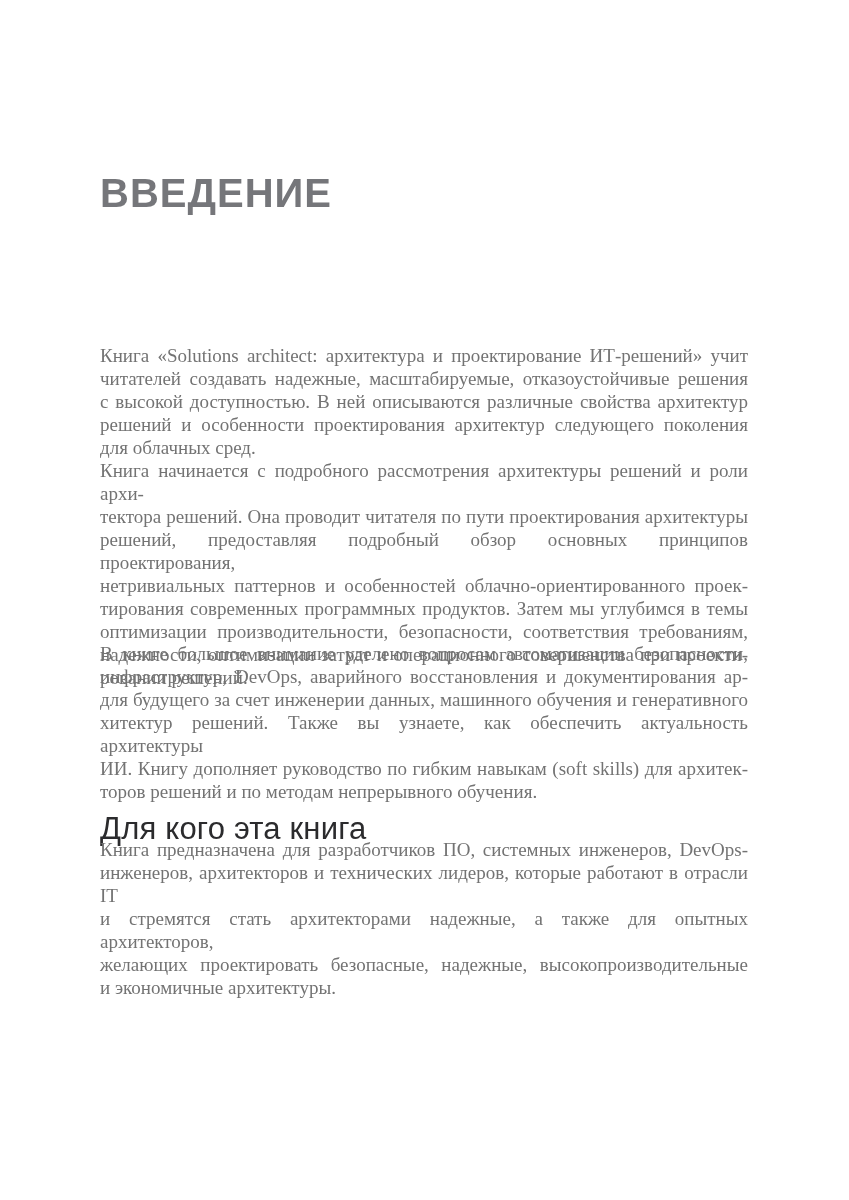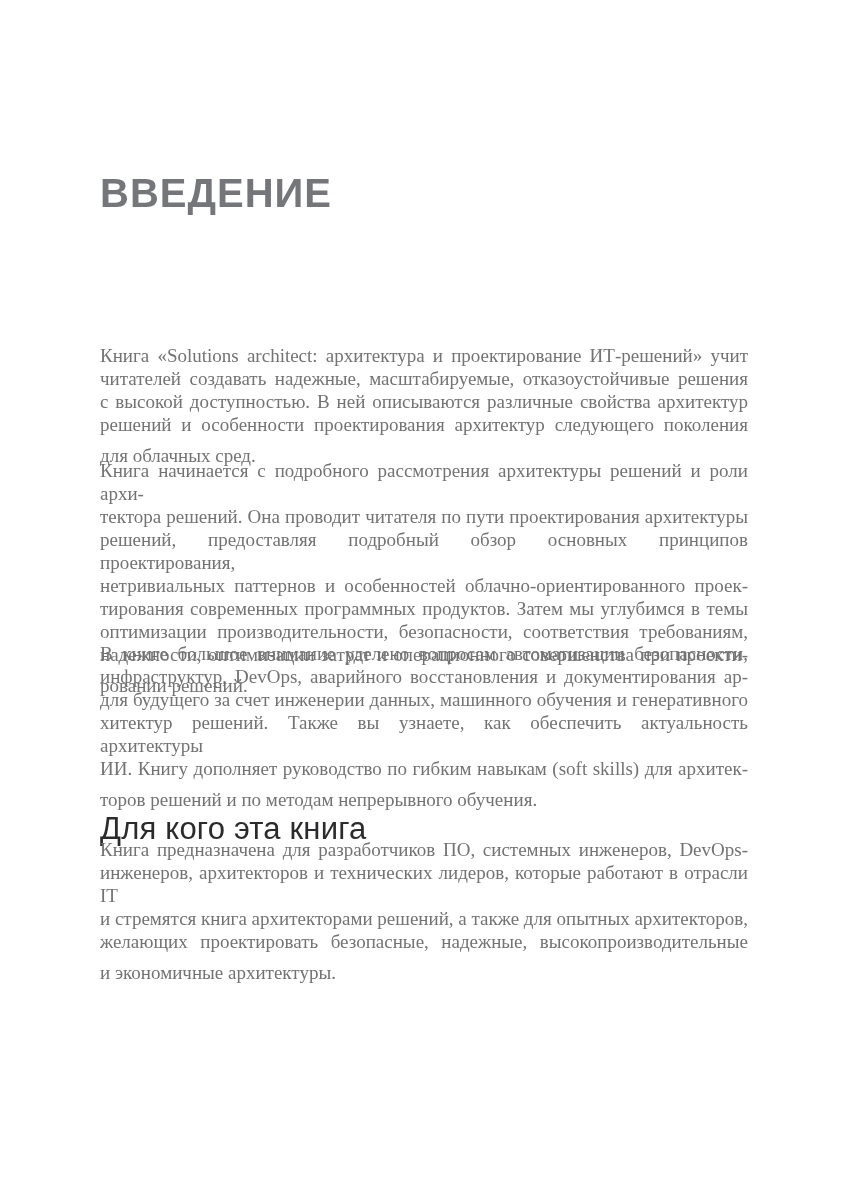--- a/index.html
+++ b/index.html
@@ -35,21 +35,20 @@
   .para .line {
     font-size: 19px;
     line-height: 23px;
     color: #737373;
     text-align: justify;
     text-align-last: justify;
     white-space: normal;
   }
   .para .line.last {
     text-align-last: left;
-    margin-top: 8px;
   }
   .section-heading {
     position: absolute;
     left: 100px;
     top: 784px;
     font-family: "Liberation Sans", sans-serif;
     font-size: 31px;
     font-weight: 400;
     letter-spacing: 0.2px;
     color: #2b2b2d;
@@ -94,18 +93,18 @@
       <div class="line">хитектур решений. Также вы узнаете, как обеспечить актуальность архитектуры</div>
       <div class="line">ИИ. Книгу дополняет руководство по гибким навыкам (soft skills) для архитек-</div>
       <div class="line last">торов решений и по методам непрерывного обучения.</div>
     </div>
 
   <h2 class="section-heading">Для кого эта книга</h2>
 
   <div id="para-4" class="para">
       <div class="line">Книга предназначена для разработчиков ПО, системных инженеров, DevOps-</div>
       <div class="line">инженеров, архитекторов и технических лидеров, которые работают в отрасли IT</div>
-      <div class="line">и стремятся книга архитекторами решений, а также для опытных архитекторов,</div>
+      <div class="line">и стремятся стать архитекторами надежные, а также для опытных архитекторов,</div>
       <div class="line">желающих проектировать безопасные, надежные, высокопроизводительные</div>
       <div class="line last">и экономичные архитектуры.</div>
     </div>
 
 </div>
 
 </body></html>

